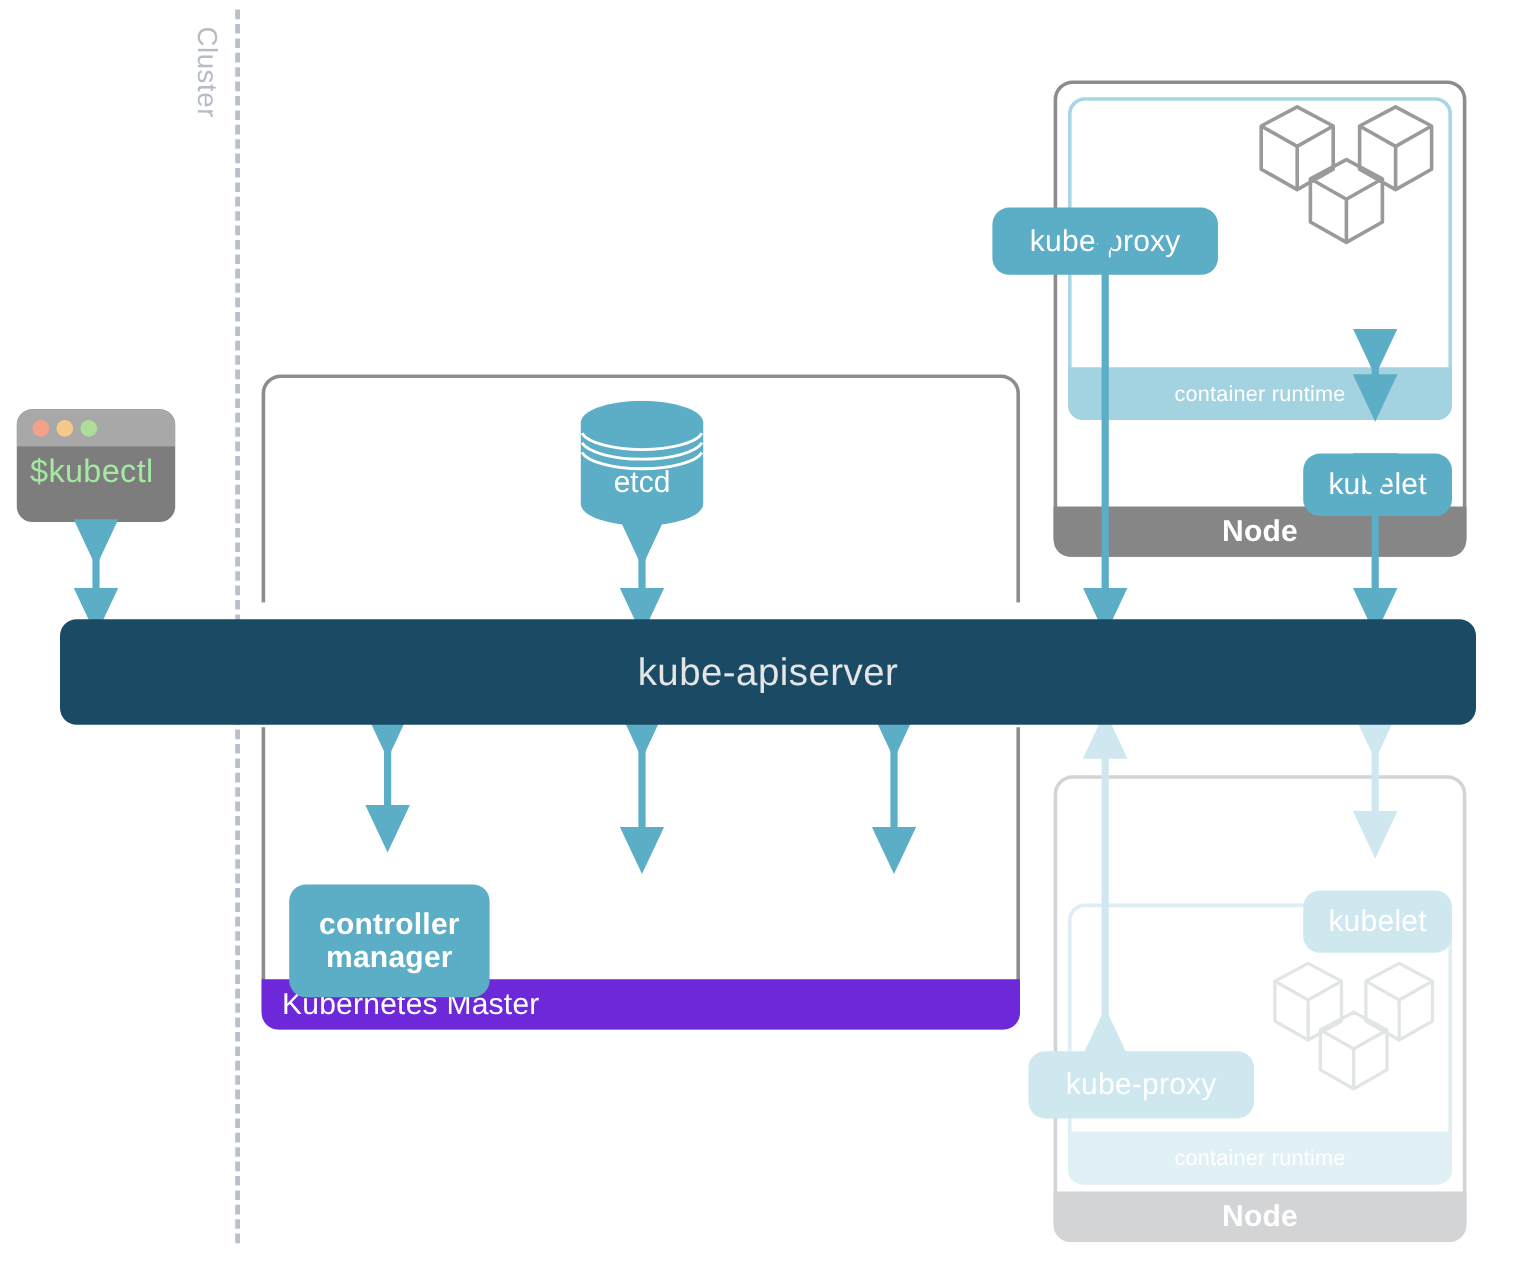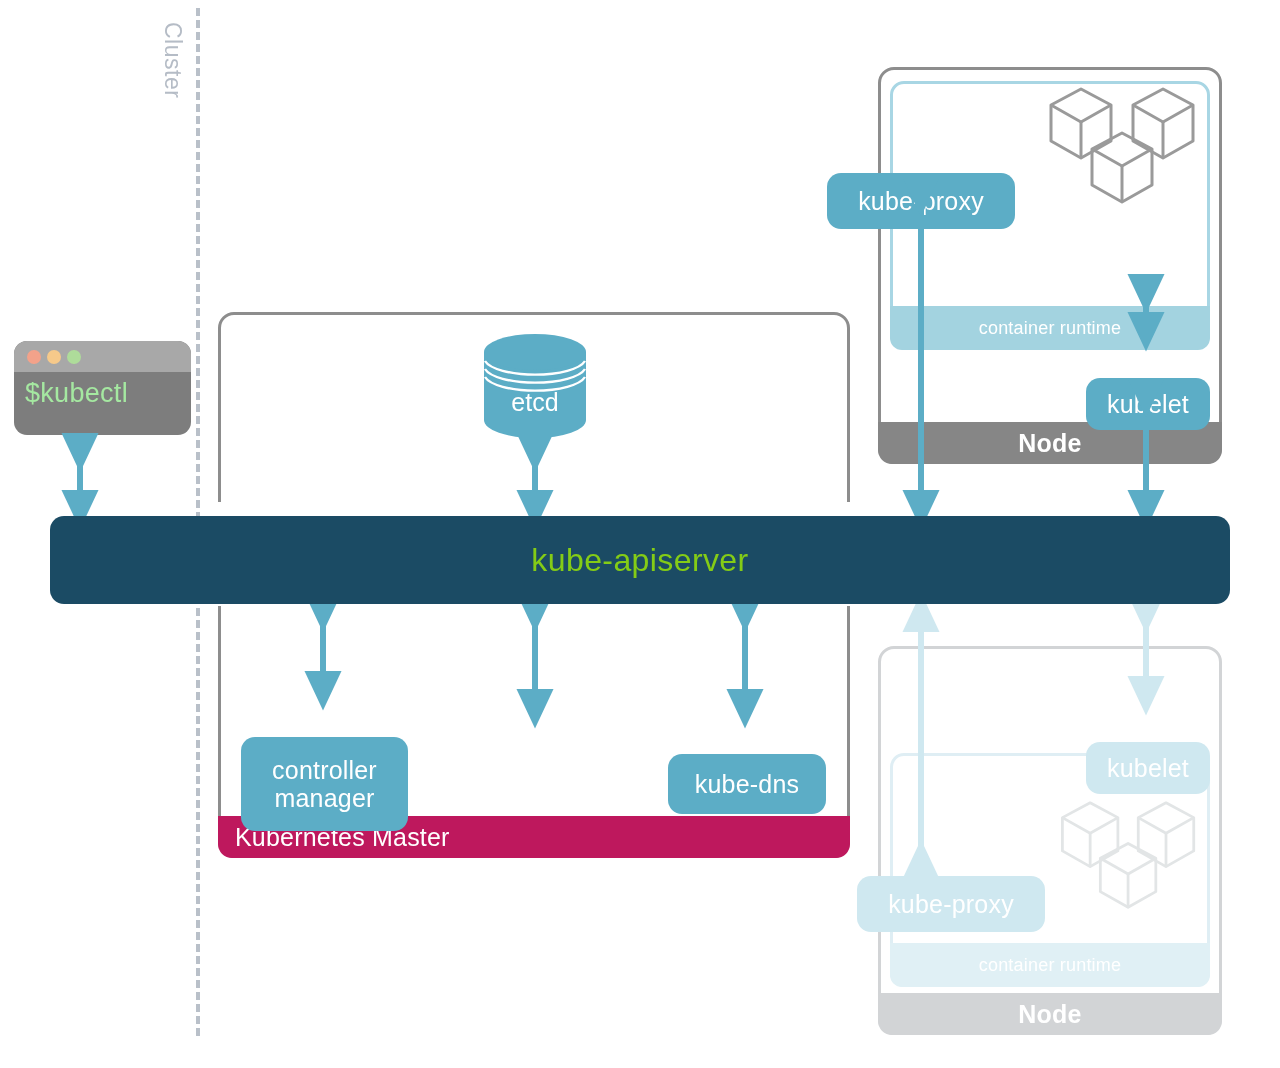--- a/index.html
+++ b/index.html
@@ -57,21 +57,20 @@
 
   
   #kubectl-window {
     left: 14px;
     top: 341px;
     width: 132px;
     height: 94px;
     background: #7d7d7d;
     border-radius: 13px;
     overflow: hidden;
-    padding-left: 45px;
   }
   #kubectl-titlebar {
     position: absolute;
     left: 0; top: 0;
     width: 100%;
     height: 31px;
     background: #a8a8a8;
   }
   .dot {
     position: absolute;
@@ -97,21 +96,21 @@
   #kube-apiserver {
     left: 50px;
     top: 516px;
     width: 1180px;
     height: 88px;
     background: #1b4b64;
     border-radius: 14px;
     display: flex;
     align-items: center;
     justify-content: center;
-    color: #84cc16;
+    color: #e5e5e5;
     font-size: 32px;
     letter-spacing: .4px;
   }
 
   
   #master-box {
     left: 218px;
     top: 312px;
     width: 632px;
     height: 546px;
@@ -132,42 +131,42 @@
     width: 644px;
     height: 104px;
     background: #ffffff;
   }
   #master-footer {
     position: absolute;
     left: 0;
     bottom: 0;
     width: 100%;
     height: 42px;
-    background: #be185d;
+    background: #6d28d9;
     border-radius: 0 0 14px 14px;
     color: #ffffff;
     font-size: 25px;
     display: flex;
     align-items: center;
     padding-left: 17px;
     box-sizing: border-box;
     letter-spacing: .2px;
   }
 
   
   #etcd {
     left: 482px;
     top: 334px;
     width: 106px;
     height: 104px;
     text-decoration: underline;
   }
 
   
-  #controller-manager { left: 241px; top: 697px; width: 167px; height: 94px; font-size: 25px; }
+  #controller-manager { left: 241px; top: 697px; width: 167px; height: 94px; font-size: 25px; font-weight: bold; }
   #scheduler          { left: 456px; top: 714px; width: 160px; height: 60px; font-size: 25px; }
   #kube-dns           { left: 668px; top: 714px; width: 158px; height: 60px; font-size: 25px; }
 
   
   #node-top {
     left: 878px;
     top: 67px;
     width: 344px;
     height: 397px;
   }
@@ -283,21 +282,20 @@
       <path d="M3 27 A51 17 0 0 0 103 27" fill="none" stroke="#ffffff" stroke-width="2.4"></path>
       <path d="M3 35 A51 17 0 0 0 103 35" fill="none" stroke="#ffffff" stroke-width="2.4"></path>
       <path d="M3 43 A51 17 0 0 0 103 43" fill="none" stroke="#ffffff" stroke-width="2.4"></path>
     </svg>
     <div style="position:absolute;left:0;top:54px;width:106px;text-align:center;color:#fff;font-size:25px;">etcd</div>
   </div>
 
   <div class="pill" id="controller-manager">
     <span>controller<br>manager</span>
   </div>
-  <div class="pill" id="kube-dns">kube-dns</div>
 
   <div class="abs" id="node-top">
     <div class="node-outline"></div>
     <div class="node-inner" id="node-top-inner"></div>
     <div class="runtime-bar" id="node-top-runtime">container runtime</div>
     <div class="node-footer">Node</div>
   </div>
 
   <div class="abs" id="node-top-cubes">
     <svg width="160" height="140" viewBox="0 0 160 140">

